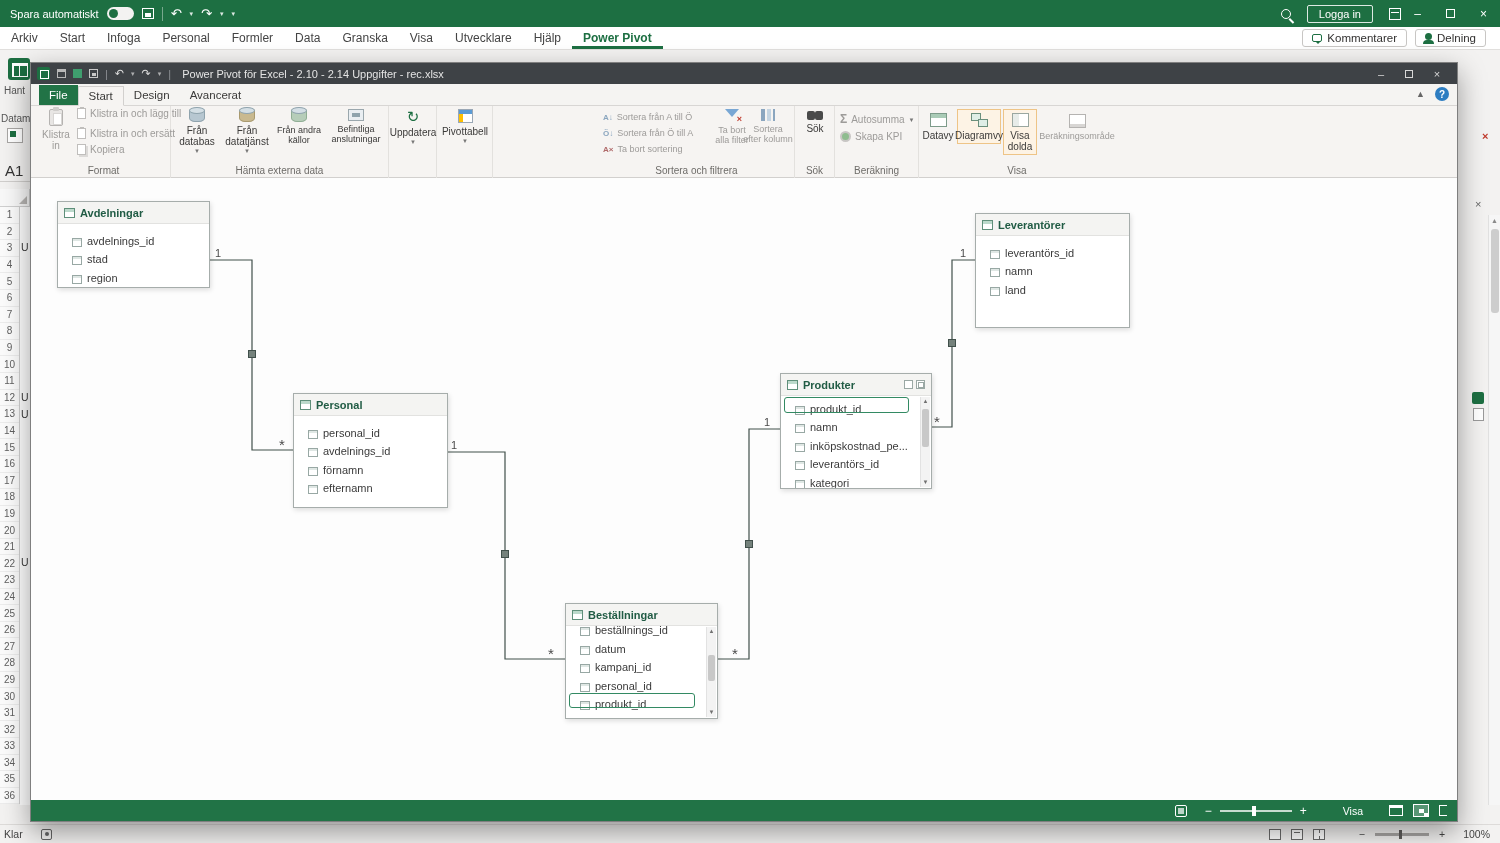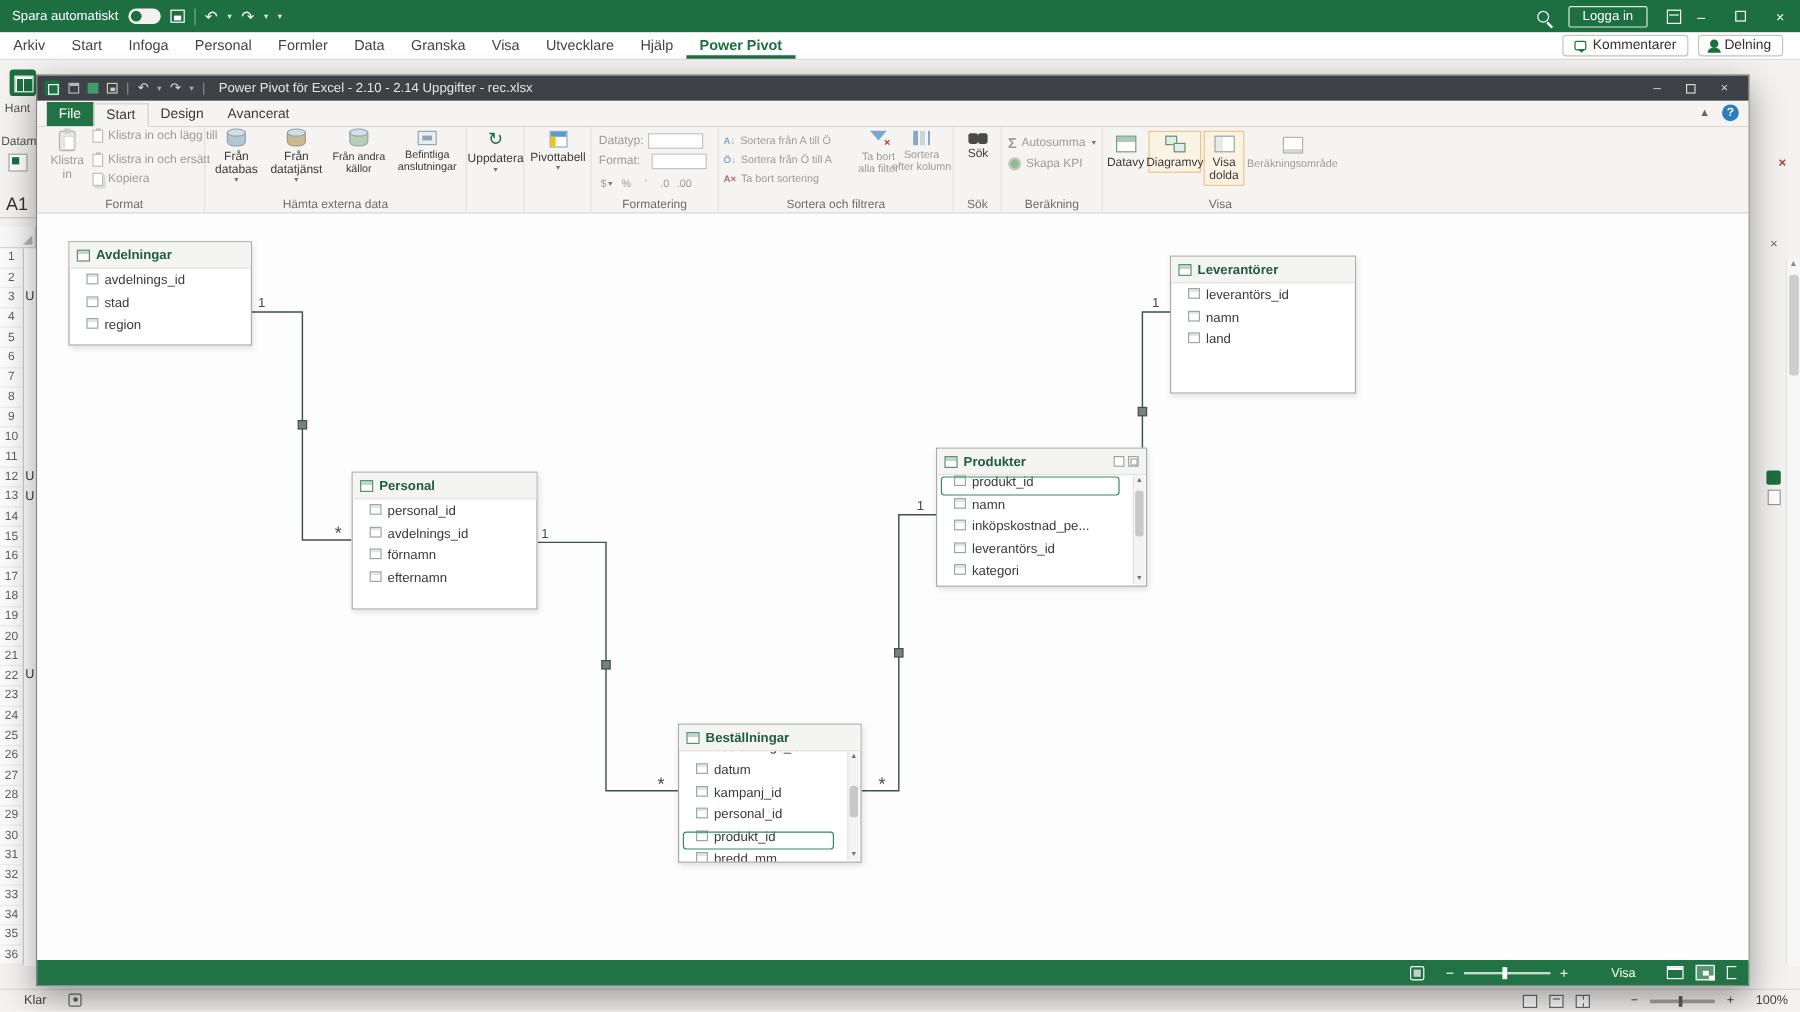--- a/index.html
+++ b/index.html
@@ -57,21 +57,21 @@
 .redx{position:absolute;left:24px;top:80px;color:#c0392b;font-size:11px;font-weight:700}
 .grayx{position:absolute;left:17px;top:148px;color:#666;font-size:11px}
 #xl-vscroll{position:absolute;left:30px;top:165px;width:12px;height:590px;background:#f6f6f6;border-left:1px solid #e1e1e1;text-align:center}
 #xl-vscroll .arrow{font-size:7px;color:#8a8a8a;line-height:12px}
 #xl-vthumb{position:absolute;left:2px;top:14px;width:8px;height:84px;background:#cdcdcd;border-radius:3px}
 .greenicon{position:absolute;left:14px;top:342px;width:12px;height:12px;background:#1d6f42;border-radius:2px}
 .pageicon{position:absolute;left:15px;top:358px;width:11px;height:13px;background:#fff;border:1px solid #9a9a9a}
 
 
 #xl-status{position:absolute;left:0;top:824px;width:1500px;height:19px;background:#f3f2f1;border-top:1px solid #dddbd9;display:flex;align-items:center;font-size:10.5px;color:#444}
-#xl-status .left{display:flex;gap:18px;padding-left:20px}
+#xl-status .left{display:flex;align-items:center;gap:18px;padding-left:4px}
 .ic-access{width:11px;height:11px;border:1px solid #666;border-radius:2px;position:relative}
 .ic-access::after{content:"";position:absolute;left:3px;top:2px;width:4px;height:4px;border-radius:50%;background:#666}
 #xl-status .right{margin-left:auto;display:flex;align-items:center;gap:10px;padding-right:10px}
 .vwic{width:12px;height:11px;border:1px solid #6a6a6a;background:#fff;position:relative}
 .vwic.b::after{content:"";position:absolute;left:2px;right:2px;top:2px;border-top:1px solid #6a6a6a}
 .vwic.c::after{content:"";position:absolute;left:5px;top:0;bottom:0;border-left:1px dashed #6a6a6a}
 .zoomtrack{width:54px;height:3px;background:#a8a6a4;position:relative}
 .zoomthumb{position:absolute;left:24px;top:-3px;width:3px;height:9px;background:#5f5d5b}
 
 
@@ -146,21 +146,21 @@
 
 #pp-diagram{position:absolute;left:0;top:115px;width:1426px;height:624px;background:#fdfdfd;overflow:hidden}
 #rels{position:absolute;left:0;top:0}
 .card{position:absolute;color:#4a4a4a}
 .card.one{font-size:11px}
 .card.many{font-size:15px;line-height:10px}
 .tbl{position:absolute;background:#fff;border:1px solid #a6adab;box-shadow:1px 2px 5px rgba(0,0,0,.13);font-size:11px}
 .tbl-head{height:22px;display:flex;align-items:center;gap:5px;padding:0 6px;background:#f4f4f2;border-bottom:1px solid #e2e2e0;font-weight:700;color:#215c45;position:relative}
 .tbl-icon{width:11px;height:10px;border:1px solid #5f8f7a;background:linear-gradient(#bcd9cb 0 3px,#fff 3px);flex:none}
 .tbl-body{overflow:hidden;height:calc(100% - 22px);position:relative}
-.fld{height:18.6px;display:flex;align-items:flex-start;gap:5px;padding:0 6px 0 14px;color:#3a3a3a;position:relative}
+.fld{height:18.6px;display:flex;align-items:flex-end;gap:5px;padding:0 6px 0 14px;color:#3a3a3a;position:relative}
 .fld-icon{width:10px;height:9px;border:1px solid #98a8a4;background:linear-gradient(#dfe7e4 0 2px,#fff 2px);flex:none}
 .fld.sel::before{content:"";position:absolute;left:3px;right:12px;top:1px;bottom:2px;border:1px solid #338a63;border-radius:3px}
 .rowclip{height:10px;overflow:hidden;position:relative}
 .rowclip .fld{position:absolute;left:0;right:0;top:-9px}
 .hdr-btn{width:9px;height:9px;border:1px solid #9aa8a4;background:#fff;position:relative;flex:none}
 .hdr-btn.inner::after{content:"";position:absolute;left:1px;top:1px;width:4px;height:4px;border:1px solid #9aa8a4}
 .tbl-scroll{position:absolute;top:23px;right:1px;bottom:1px;width:10px;background:#f3f3f3;border-left:1px solid #e2e2e2}
 .tbl-scroll .sarr{position:absolute;left:0;right:0;text-align:center;font-size:6px;color:#707070;line-height:9px}
 .tbl-scroll .sarr.dn{bottom:0}
 .tbl-thumb{position:absolute;left:1px;width:7px;background:#c8c8c8;border-radius:2px}
@@ -471,41 +471,20 @@
     </div>
 
     <div class="grp" style="left:406px;width:56px">
       <div class="rb-big" style="left:5px;top:3px;width:46px">
         <span class="i-pivot"></span>
         <span class="lbl">Pivottabell</span>
         <span class="cvd">▼</span>
       </div>
     </div>
 
-    <div class="grp" style="left:462px;width:106px">
-      <div class="rb-sm dis" style="left:6px;top:5px">
-        <span>Datatyp:</span>
-          <span class="combo"></span>
-      </div>
-      <div class="rb-sm dis" style="left:6px;top:22px">
-        <span>Format:</span>
-          <span class="combo" style="margin-left:6px"></span>
-      </div>
-      <div class="rb-sm" style="left:6px;top:40px;gap:2px">
-        <span class="fmtbtn">
-            <span>$</span>
-            <span class="cvd">▼</span>
-          </span>
-        <span class="fmtbtn">%</span>
-        <span class="fmtbtn">’</span>
-        <span class="fmtbtn">.0</span>
-        <span class="fmtbtn">.00</span>
-      </div>
-      <div class="grp-label">Formatering</div>
-    </div>
 
     <div class="grp" style="left:568px;width:196px">
       <div class="rb-sm dis small9" style="left:4px;top:6px">
         <span class="i-az">A↓</span>
           <span>Sortera från A till Ö</span>
       </div>
       <div class="rb-sm dis small9" style="left:4px;top:22px">
         <span class="i-az">Ö↓</span>
           <span>Sortera från Ö till A</span>
       </div>
@@ -652,21 +631,21 @@
             <span class="fld-icon"></span>
             <span>namn</span>
           </div>
         <div class="fld">
             <span class="fld-icon"></span>
             <span>land</span>
           </div>
       </div>
     </div>
 
-    <div class="tbl" style="left:749px;top:195px;width:176px;height:116px">
+    <div class="tbl" style="left:749px;top:195px;width:152px;height:116px">
       <div class="tbl-head">
         <span class="tbl-icon"></span>
         <span>Produkter</span>
         <span style="margin-left:auto;display:flex;gap:3px">
           <span class="hdr-btn"></span>
           <span class="hdr-btn inner"></span>
         </span>
       </div>
       <div class="tbl-body" style="padding-right:10px">
         <div class="fld sel">

